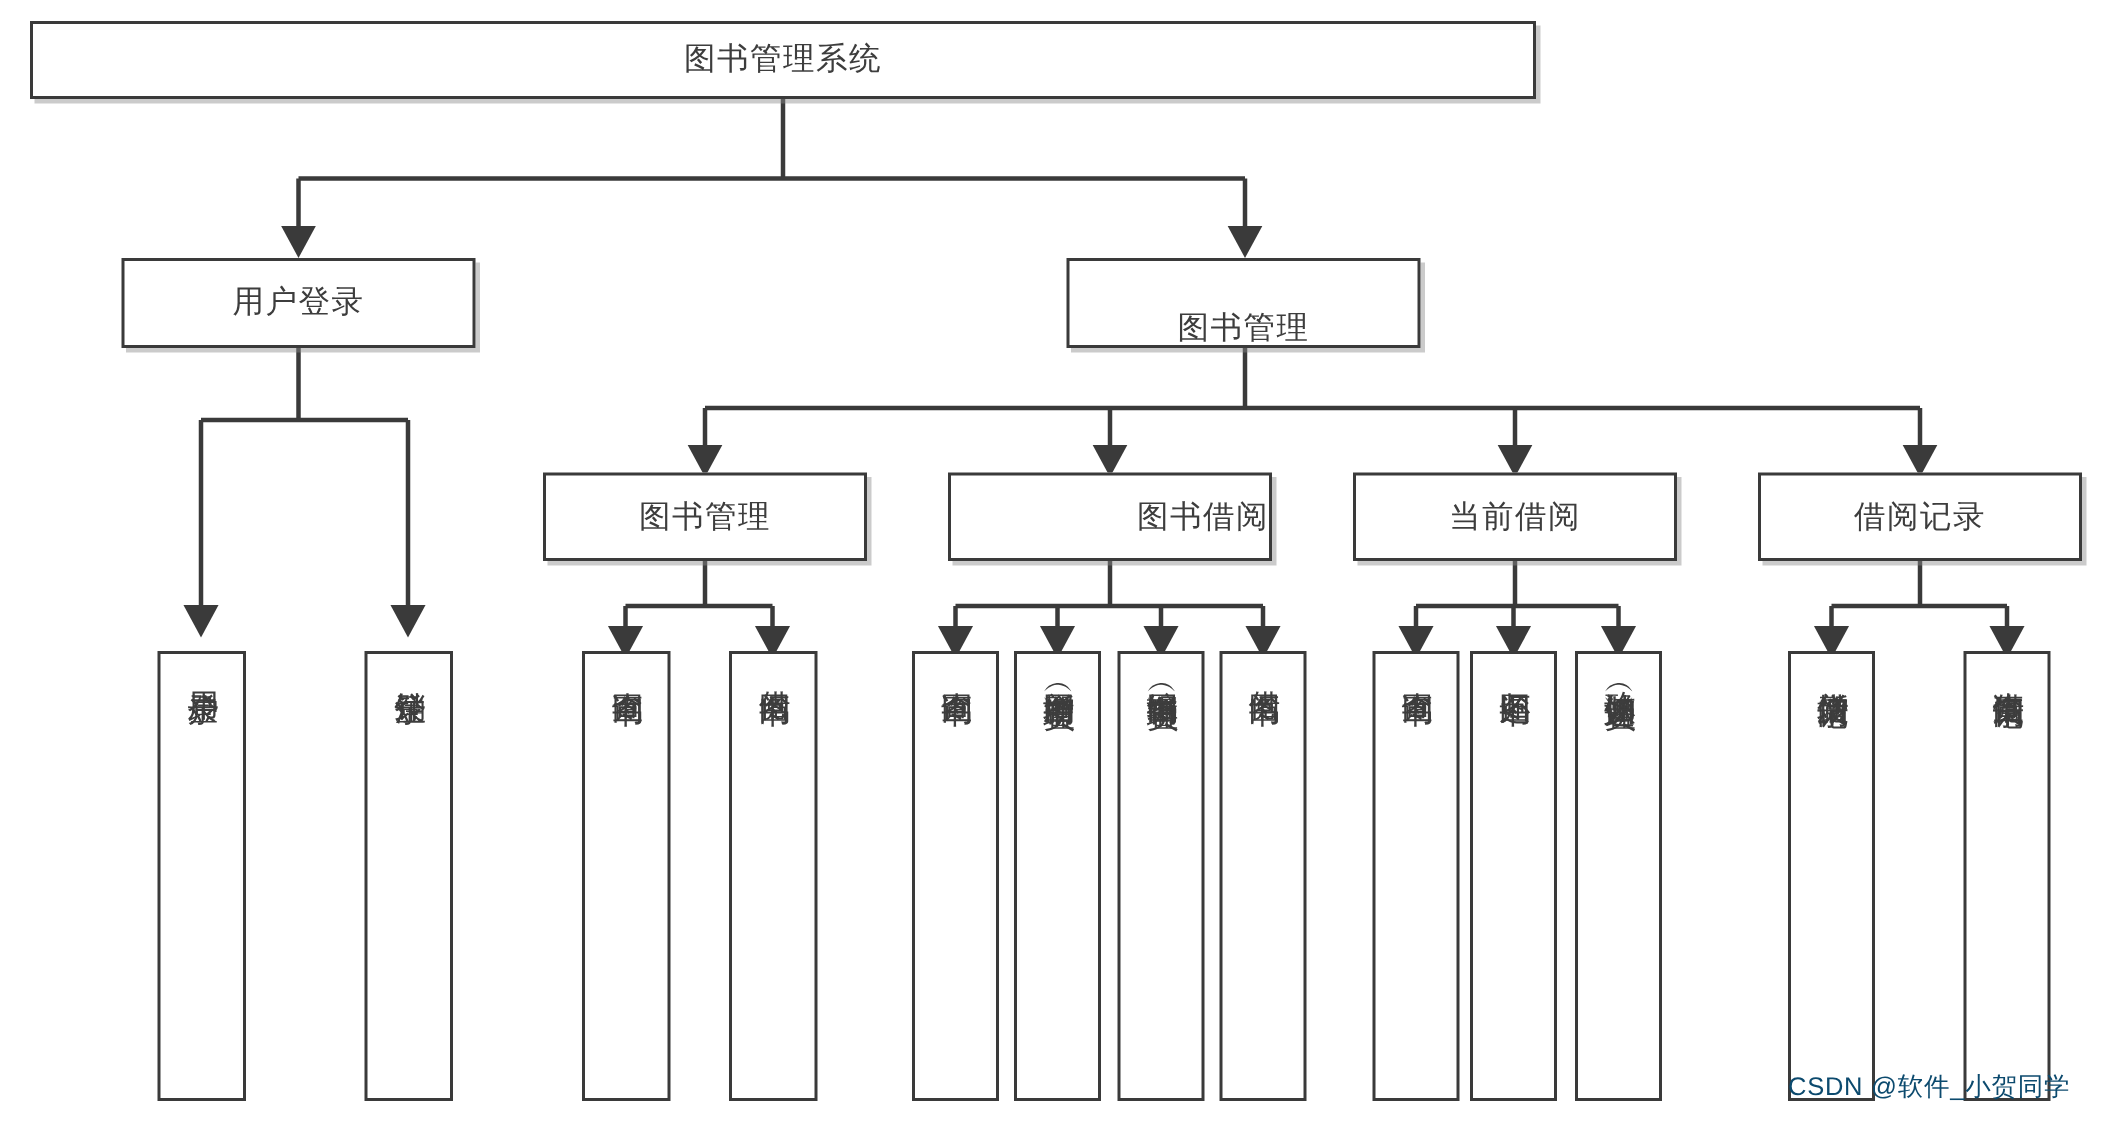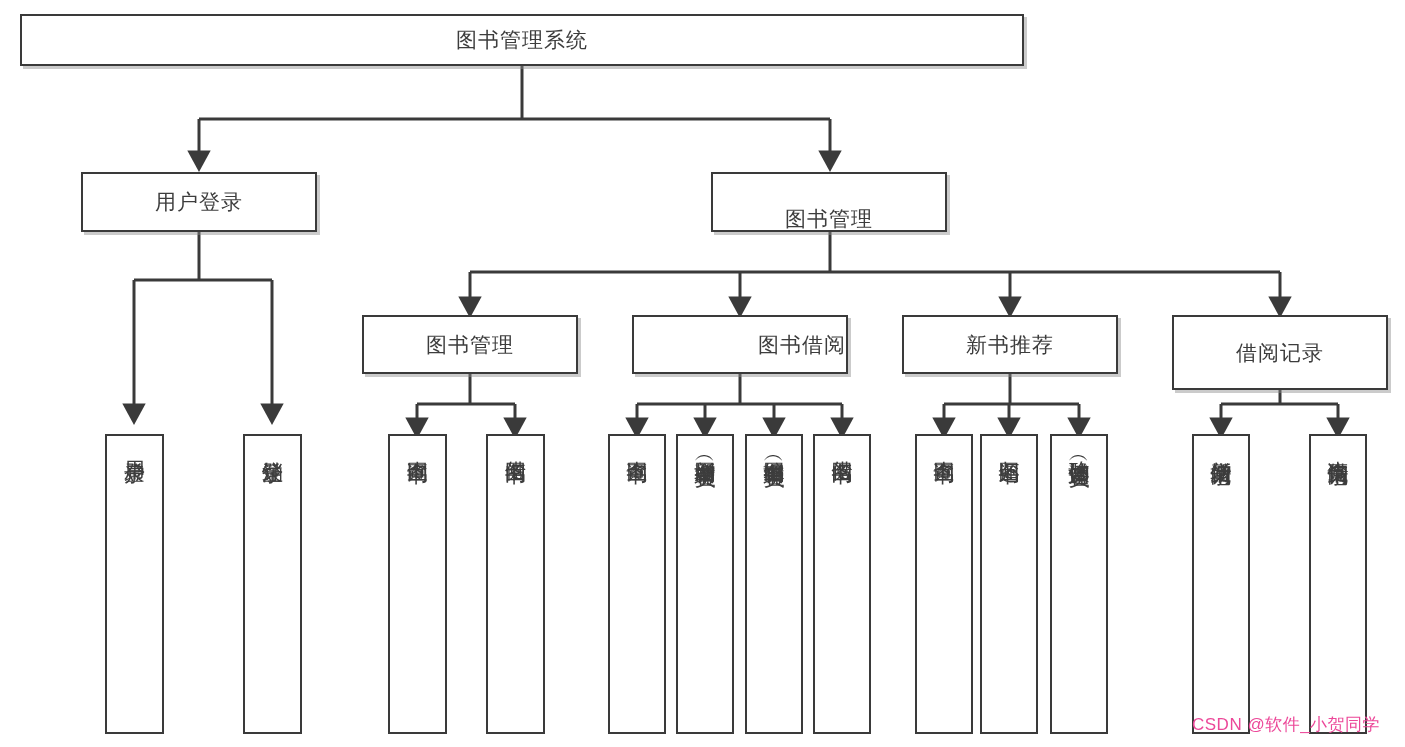--- a/index.html
+++ b/index.html
@@ -58,21 +58,21 @@
     align-items: flex-start;
     justify-content: center;
     padding-top: 8px;
   }
   .leaf-box .node-label-v {
     margin-top: 0;
   }
   .watermark {
     position: absolute;
     font-size: 17px;
-    color: #ec4899;
+    color: #0c4a6e;
     white-space: nowrap;
     letter-spacing: 0.5px;
   }
 </style>
 </head>
 <body>
 
 <div id="diagram-root">
 
   <svg class="diagram-canvas" viewBox="0 0 1405 747">
@@ -154,24 +154,24 @@
 
   <div class="node-box shadowed" style="left:362px; top:315px; width:216px; height:59px;">
     <span class="node-label-h">图书管理</span>
   </div>
 
   <div class="node-box shadowed" style="left:632px; top:315px; width:216px; height:59px;justify-content:flex-end;">
     <span class="node-label-h">图书借阅</span>
   </div>
 
   <div class="node-box shadowed" style="left:902px; top:315px; width:216px; height:59px;">
-    <span class="node-label-h">新书推荐</span>
-  </div>
-
-  <div class="node-box shadowed" style="left:1172px; top:315px; width:216px; height:75px;">
+    <span class="node-label-h">当前借阅</span>
+  </div>
+
+  <div class="node-box shadowed" style="left:1172px; top:315px; width:216px; height:59px;">
     <span class="node-label-h">借阅记录</span>
   </div>
 
   <div class="node-box leaf-box" style="left:105px; top:434px; width:59px; height:300px;">
     <span class="node-label-v">用户登录</span>
   </div>
 
   <div class="node-box leaf-box" style="left:243px; top:434px; width:59px; height:300px;">
     <span class="node-label-v">注销登录</span>
   </div>

